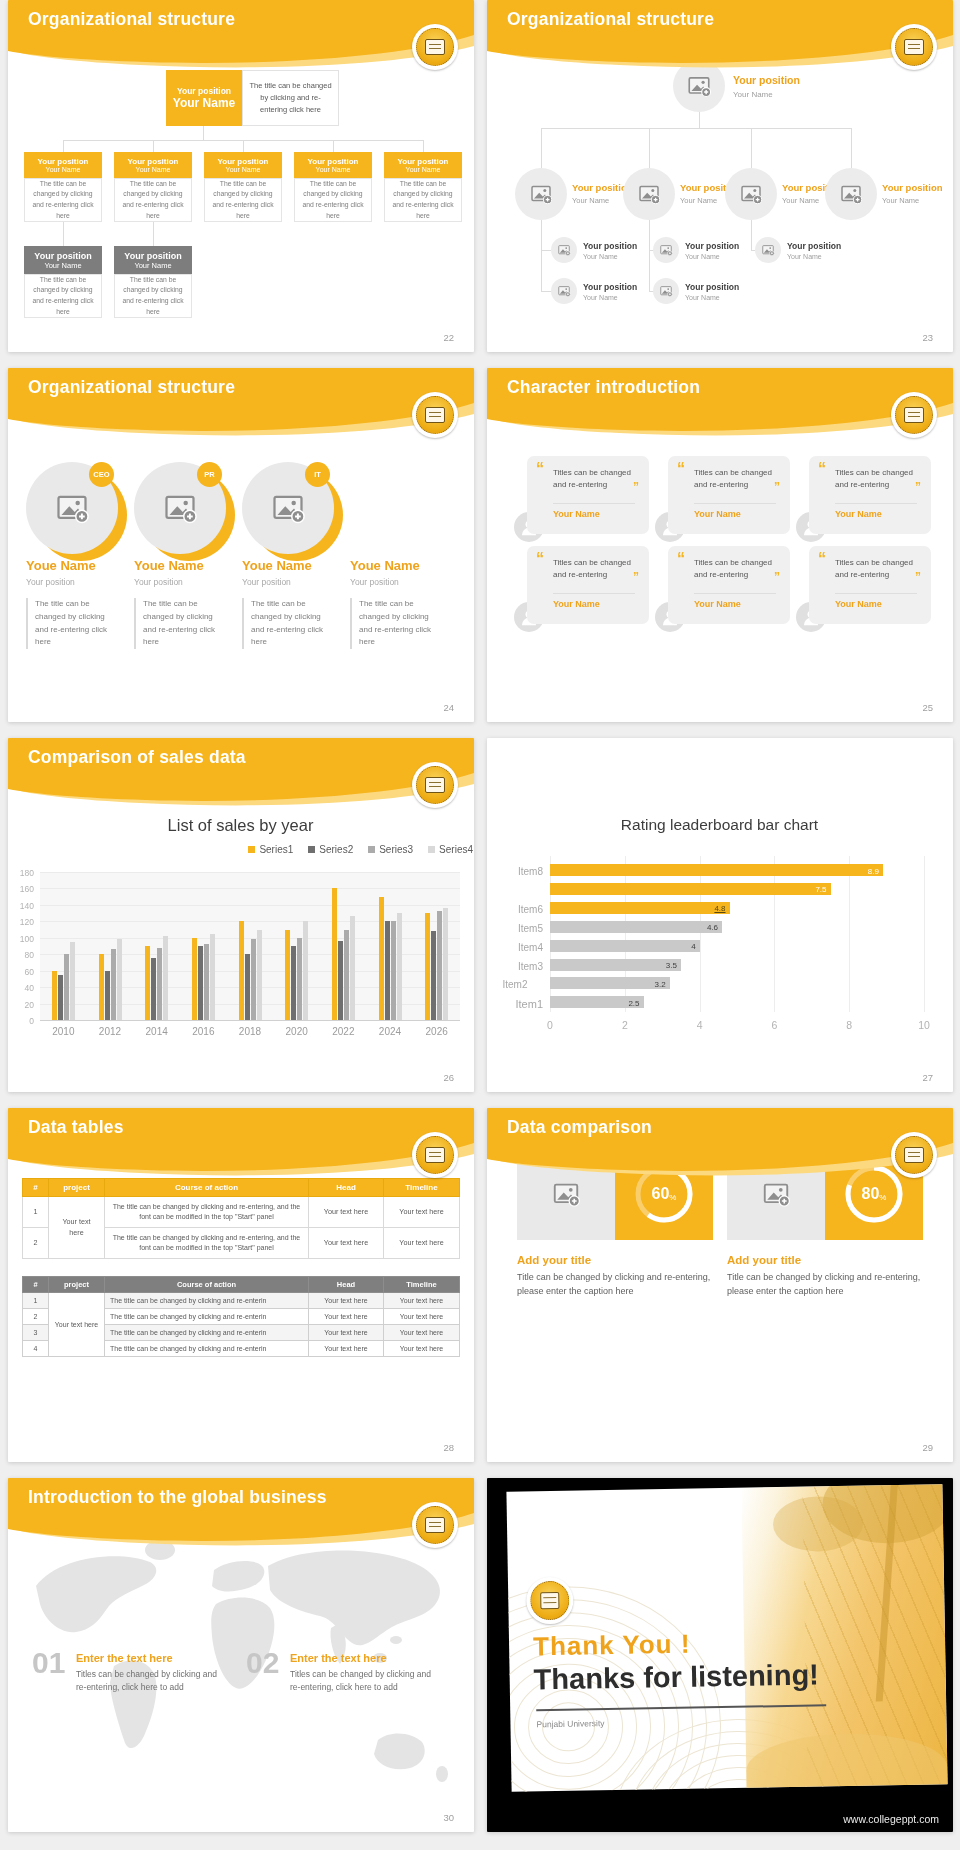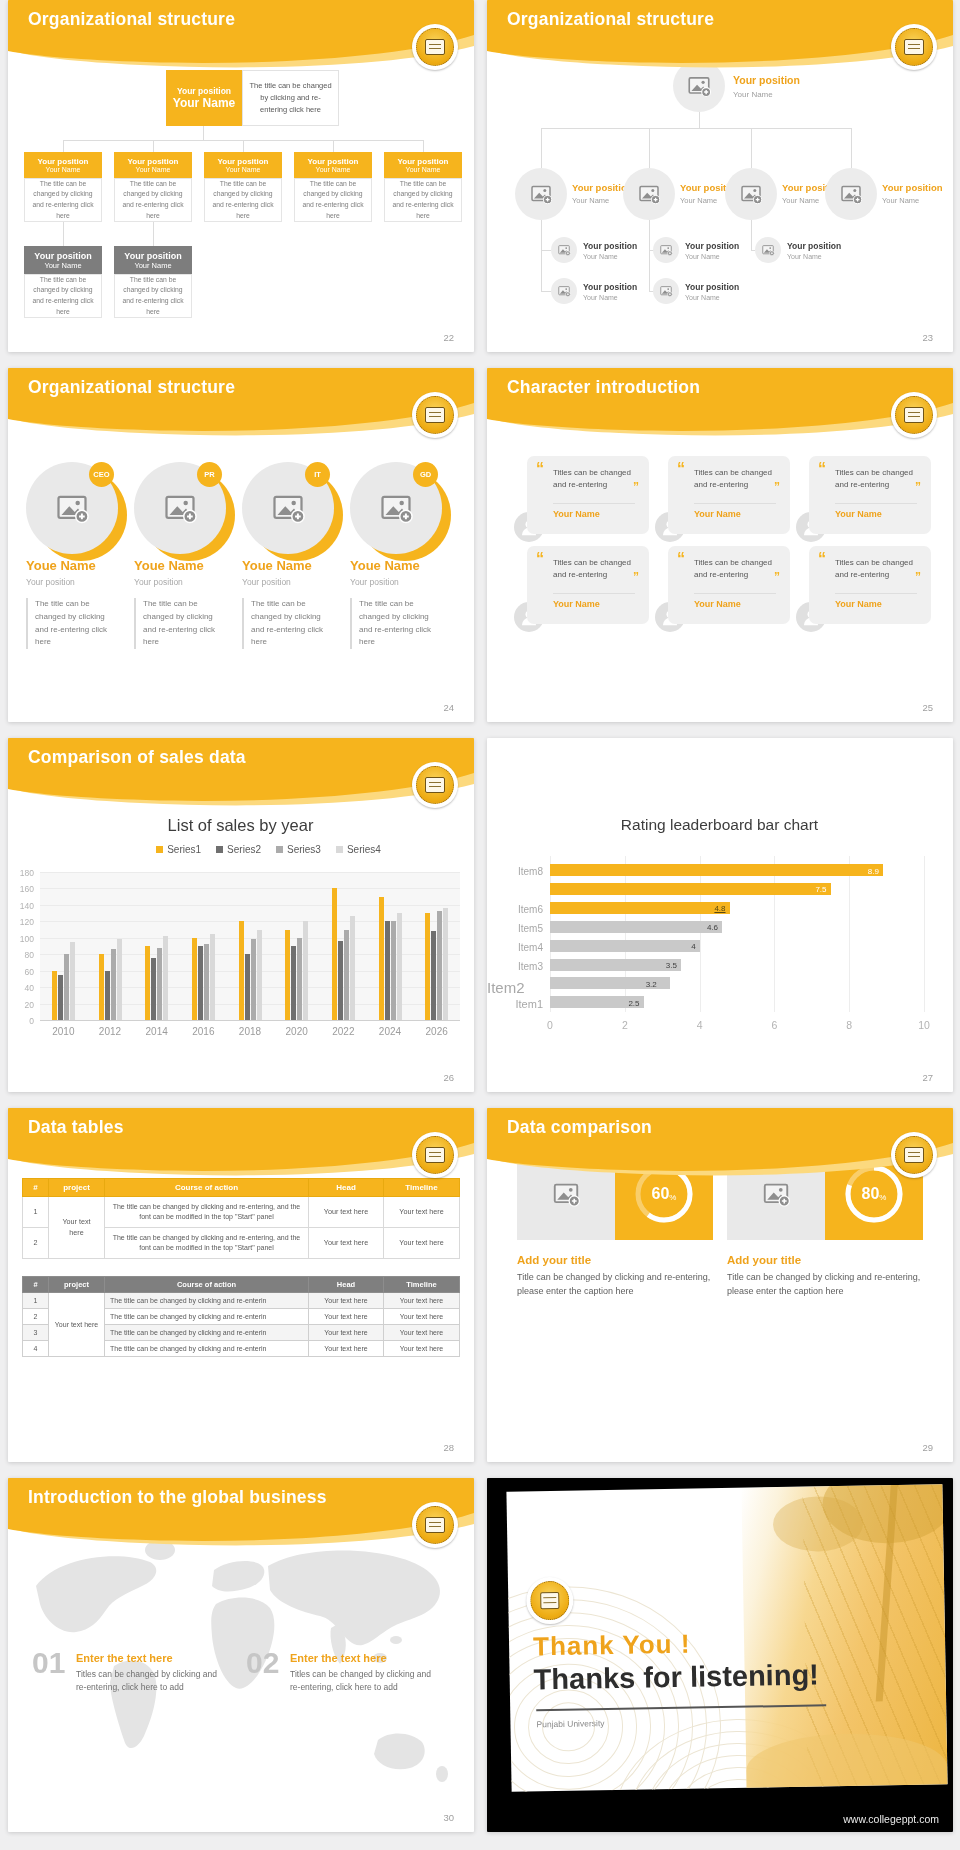--- a/index.html
+++ b/index.html
@@ -298,33 +298,20 @@
     <path d="M5 16.6 L10.2 10.8 L13.8 14.6 L16 12.4 L19.2 16.6 Z" fill="#8e8e8e"></path>
     <circle cx="18.6" cy="17.6" r="4.1" fill="#8e8e8e" stroke="#fff" stroke-width="1"></circle>
     <path d="M18.6 15.7 v3.8 M16.7 17.6 h3.8" stroke="#fff" stroke-width="1.3" fill="none"></path>
   </svg>
           </div>
       <div class="a" style="left:63px;top:0;width:25px;height:25px;border-radius:50%;background:#f6b41d;color:#fff;font-size:7.5px;font-weight:bold;display:flex;align-items:center;justify-content:center;">IT</div>
     </div>
         <div class="a" style="left:234px;top:190px;font-size:13px;font-weight:bold;color:#efa31c;">Youe Name</div>
         <div class="a" style="left:234px;top:209px;font-size:8.5px;color:#a9a9a9;">Your position</div>
         <div class="a" style="left:234px;top:230px;width:84px;font-size:8px;color:#7f7f7f;line-height:1.6;border-left:2px solid #d9d9d9;padding-left:7px;">The title can be changed by clicking and re-entering click here</div>
-        <div class="a" style="left:342px;top:94px;width:104px;height:102px;">
-      <div class="a" style="left:9px;top:7px;width:92px;height:92px;border-radius:50%;background:#f6b41d;"></div>
-      <div class="a" style="left:0;top:0;width:92px;height:92px;border-radius:50%;background:#e9e9e9;display:flex;align-items:center;justify-content:center;">
-            <svg width="36" height="36" viewBox="0 0 24 24">
-    <rect x="3" y="4.5" width="18" height="14" rx="1.2" fill="rgba(255,255,255,.45)" stroke="#8e8e8e" stroke-width="1.5"></rect>
-    <circle cx="15.8" cy="8.6" r="1.5" fill="#8e8e8e"></circle>
-    <path d="M5 16.6 L10.2 10.8 L13.8 14.6 L16 12.4 L19.2 16.6 Z" fill="#8e8e8e"></path>
-    <circle cx="18.6" cy="17.6" r="4.1" fill="#8e8e8e" stroke="#fff" stroke-width="1"></circle>
-    <path d="M18.6 15.7 v3.8 M16.7 17.6 h3.8" stroke="#fff" stroke-width="1.3" fill="none"></path>
-  </svg>
-          </div>
-      <div class="a" style="left:63px;top:0;width:25px;height:25px;border-radius:50%;background:#f6b41d;color:#fff;font-size:7.5px;font-weight:bold;display:flex;align-items:center;justify-content:center;">GD</div>
-    </div>
         <div class="a" style="left:342px;top:190px;font-size:13px;font-weight:bold;color:#efa31c;">Youe Name</div>
         <div class="a" style="left:342px;top:209px;font-size:8.5px;color:#a9a9a9;">Your position</div>
         <div class="a" style="left:342px;top:230px;width:84px;font-size:8px;color:#7f7f7f;line-height:1.6;border-left:2px solid #d9d9d9;padding-left:7px;">The title can be changed by clicking and re-entering click here</div>
       </div>
     <div class="pagenum">24</div>
   </div>
 
   <div class="slide" id="s25">
     <div class="slide-head">
         <svg class="swoosh" viewBox="0 0 466 70" preserveAspectRatio="none">
@@ -429,21 +416,21 @@
   </svg>
       <div class="slide-title">Comparison of sales data</div>
     <div class="logo" style="width:46px;height:46px;left:404px;top:24px">
     <div class="disc">
             <div class="crest"></div>
           </div>
         </div>
       </div>
     <div class="canvas" id="c26">
         <div class="a" style="left:0px;top:78px;width:465px;text-align:center;font-size:16.5px;color:#3d3d3d;">List of sales by year</div>
-        <div class="a" style="left:0;top:106px;width:465px;display:flex;justify-content:center;gap:15px;margin-left:28px;">
+        <div class="a" style="left:0;top:106px;width:465px;display:flex;justify-content:flex-end;gap:15px;">
           <span style="display:flex;align-items:center;gap:4px;font-size:10px;color:#595959;">
       <span style="width:7px;height:7px;background:#f6b41d;display:inline-block;"></span>Series1</span>
           <span style="display:flex;align-items:center;gap:4px;font-size:10px;color:#595959;">
       <span style="width:7px;height:7px;background:#6f6f6f;display:inline-block;"></span>Series2</span>
           <span style="display:flex;align-items:center;gap:4px;font-size:10px;color:#595959;">
       <span style="width:7px;height:7px;background:#ababab;display:inline-block;"></span>Series3</span>
           <span style="display:flex;align-items:center;gap:4px;font-size:10px;color:#595959;">
       <span style="width:7px;height:7px;background:#d9d9d9;display:inline-block;"></span>Series4</span>
         </div>
         <div class="a" style="left:32px;top:134px;width:420px;height:148px;background:#f7f7f7;"></div>
@@ -542,23 +529,23 @@
         <div class="a" style="left:218.51999999999998px;top:166.3px;width:20px;width:20px;text-align:right;font-size:8px;color:#5a4a10;text-decoration:underline;">4.8</div>
         <div class="a" style="left:0px;top:184.7px;width:56px;width:56px;text-align:right;font-size:10px;color:#a8a8a8;">Item5</div>
         <div class="a" style="left:63px;top:182.7px;width:172.04px;height:12px;background:#c9c9c9;"></div>
         <div class="a" style="left:211.04px;top:185.2px;width:20px;width:20px;text-align:right;font-size:8px;color:#404040;">4.6</div>
         <div class="a" style="left:0px;top:203.6px;width:56px;width:56px;text-align:right;font-size:10px;color:#a8a8a8;">Item4</div>
         <div class="a" style="left:63px;top:201.6px;width:149.6px;height:12px;background:#c9c9c9;"></div>
         <div class="a" style="left:188.6px;top:204.1px;width:20px;width:20px;text-align:right;font-size:8px;color:#404040;">4</div>
         <div class="a" style="left:0px;top:222.5px;width:56px;width:56px;text-align:right;font-size:10px;color:#a8a8a8;">Item3</div>
         <div class="a" style="left:63px;top:220.5px;width:130.9px;height:12px;background:#c9c9c9;"></div>
         <div class="a" style="left:169.9px;top:223px;width:20px;width:20px;text-align:right;font-size:8px;color:#404040;">3.5</div>
-        <div class="a" style="left:0px;top:241.39999999999998px;width:56px;width:56px;text-align:left;font-size:15px;color:#a8a8a8;">Item2</div>
+        <div class="a" style="left:0px;top:241.39999999999998px;width:56px;width:56px;text-align:center;font-size:10px;color:#a8a8a8;">Item2</div>
         <div class="a" style="left:63px;top:239.39999999999998px;width:119.68px;height:12px;background:#c9c9c9;"></div>
-        <div class="a" style="left:158.68px;top:241.89999999999998px;width:20px;width:20px;font-size:8px;color:#404040;">3.2</div>
+        <div class="a" style="left:158.68px;top:241.89999999999998px;width:20px;width:20px;text-align:right;font-size:8px;color:#404040;">3.2</div>
         <div class="a" style="left:0px;top:260.29999999999995px;width:56px;width:56px;text-align:right;font-size:11px;color:#a8a8a8;">Item1</div>
         <div class="a" style="left:63px;top:258.29999999999995px;width:93.5px;height:12px;background:#c9c9c9;"></div>
         <div class="a" style="left:132.5px;top:260.79999999999995px;width:20px;width:20px;text-align:right;font-size:8px;color:#404040;">2.5</div>
       </div>
     <div class="pagenum">27</div>
   </div>
 
   <div class="slide" id="s28">
     <div class="slide-head">
         <svg class="swoosh" viewBox="0 0 466 70" preserveAspectRatio="none">

